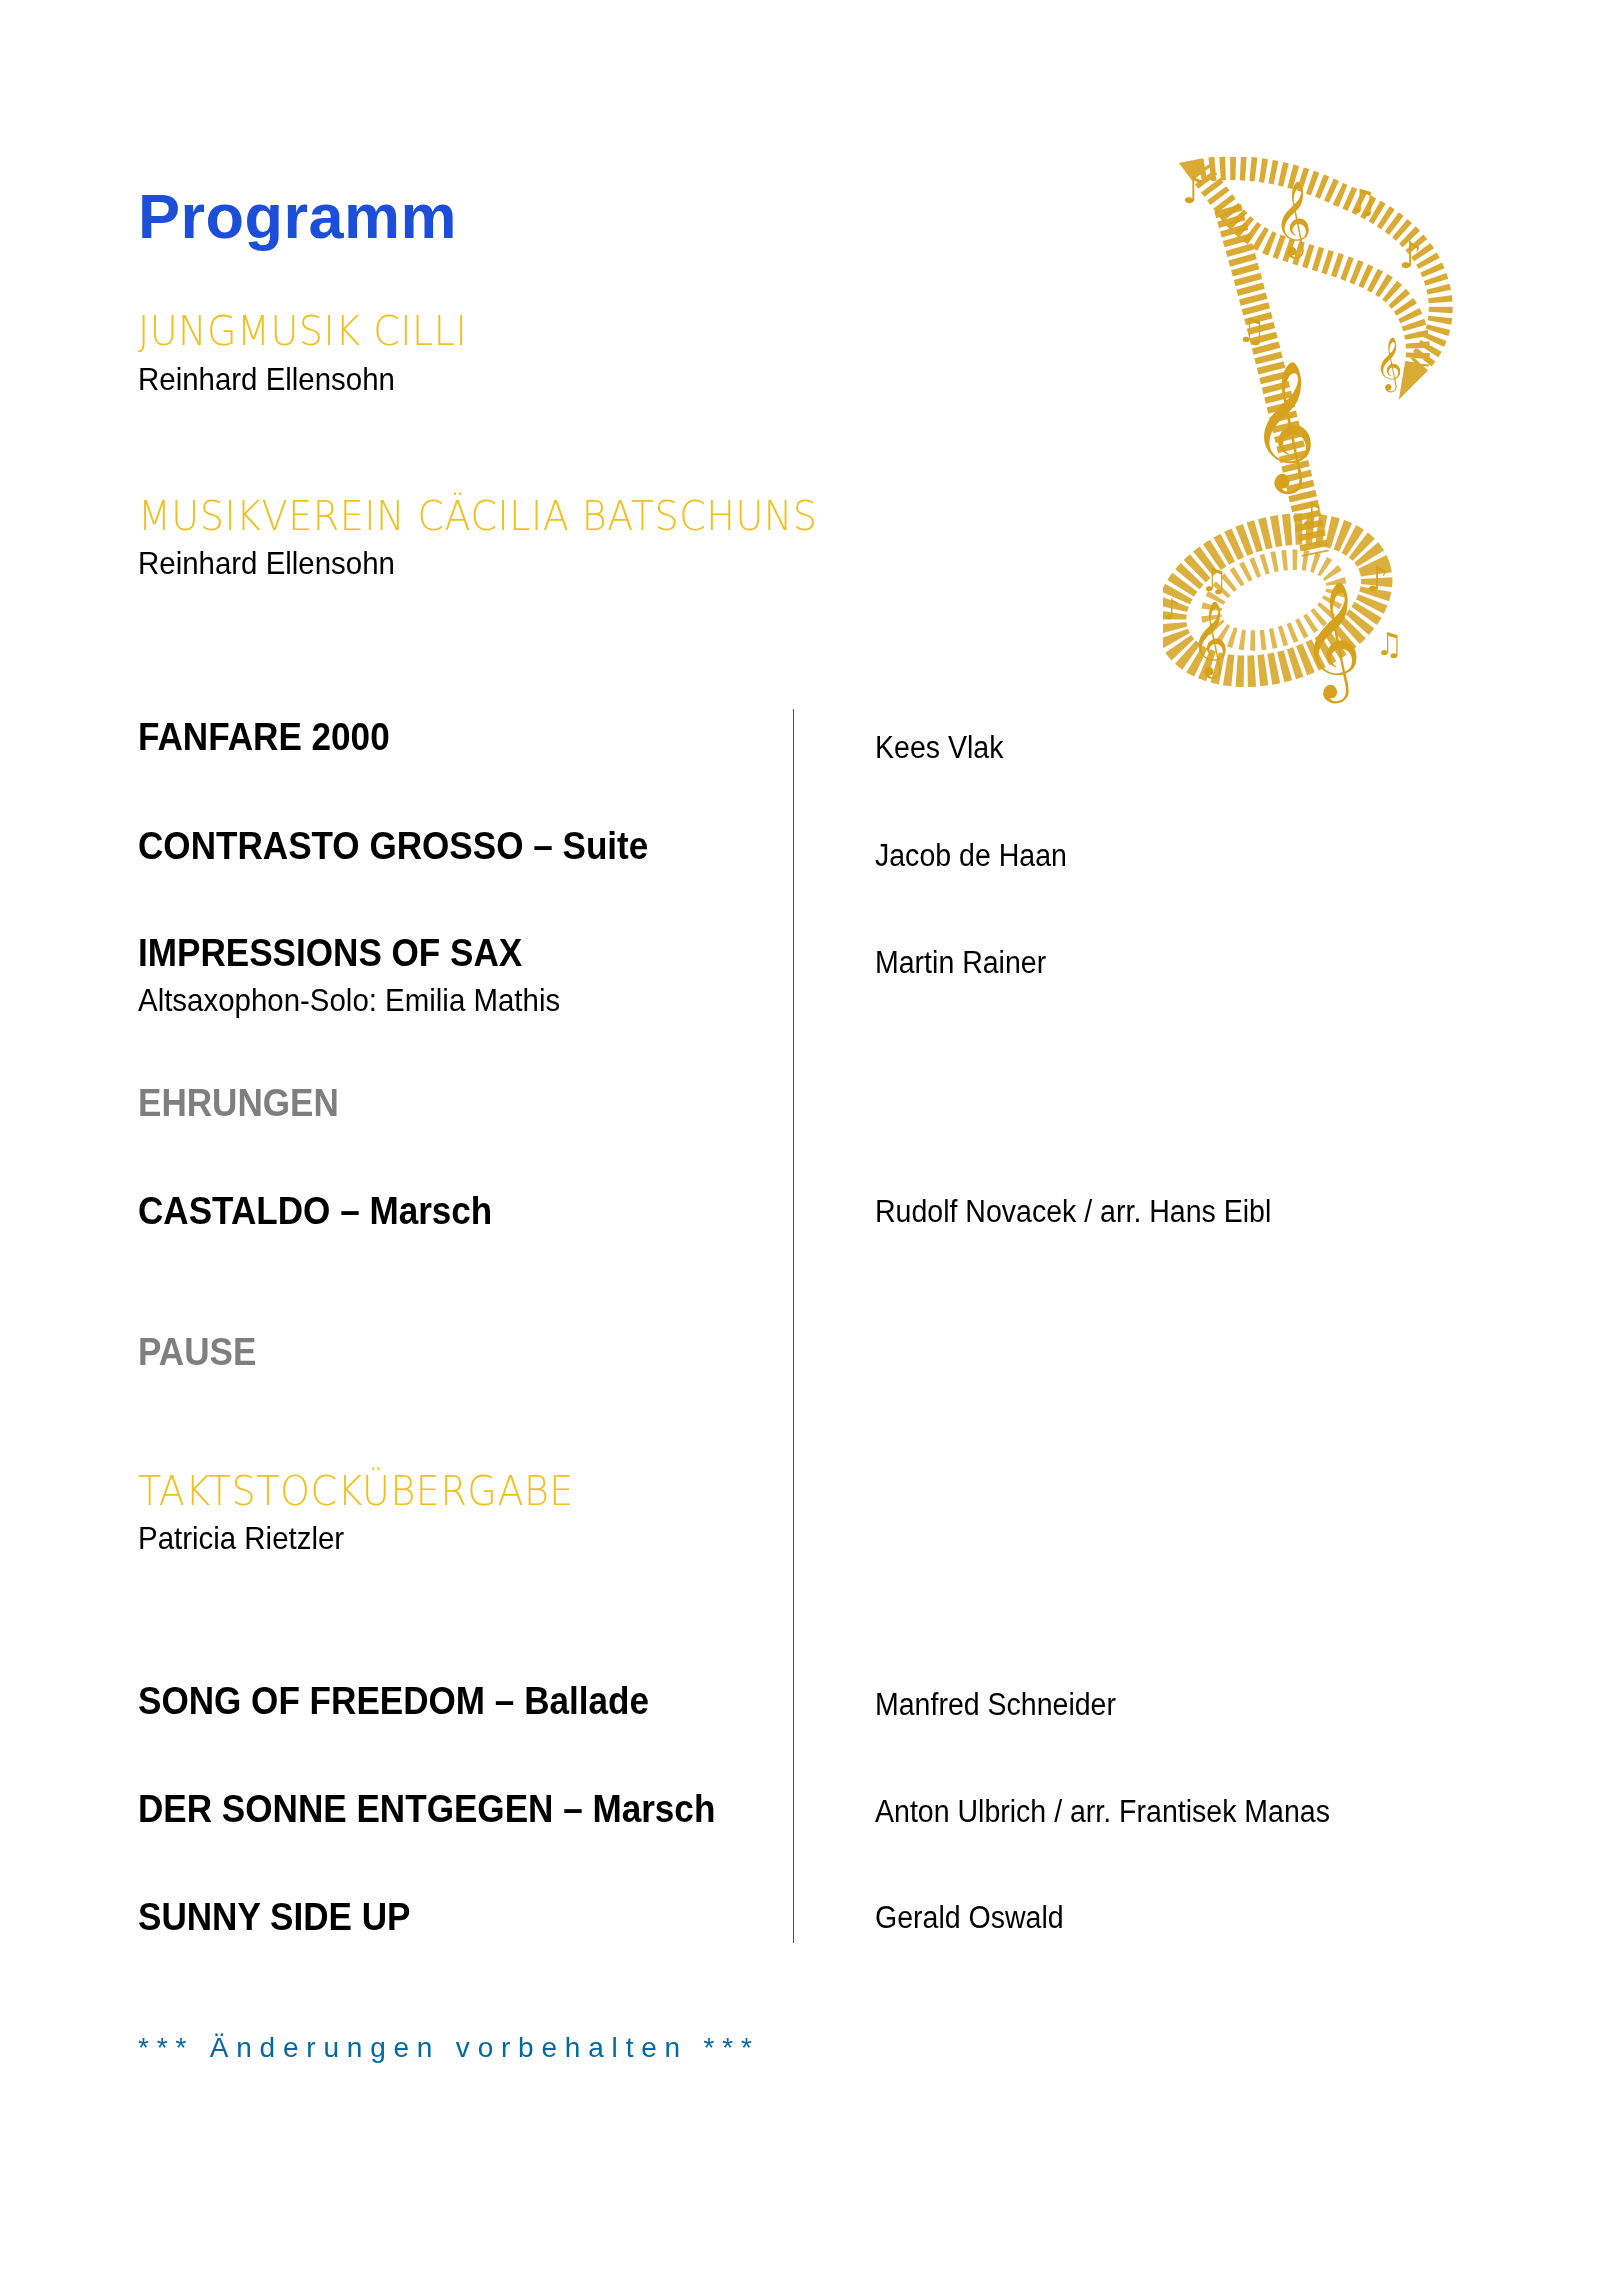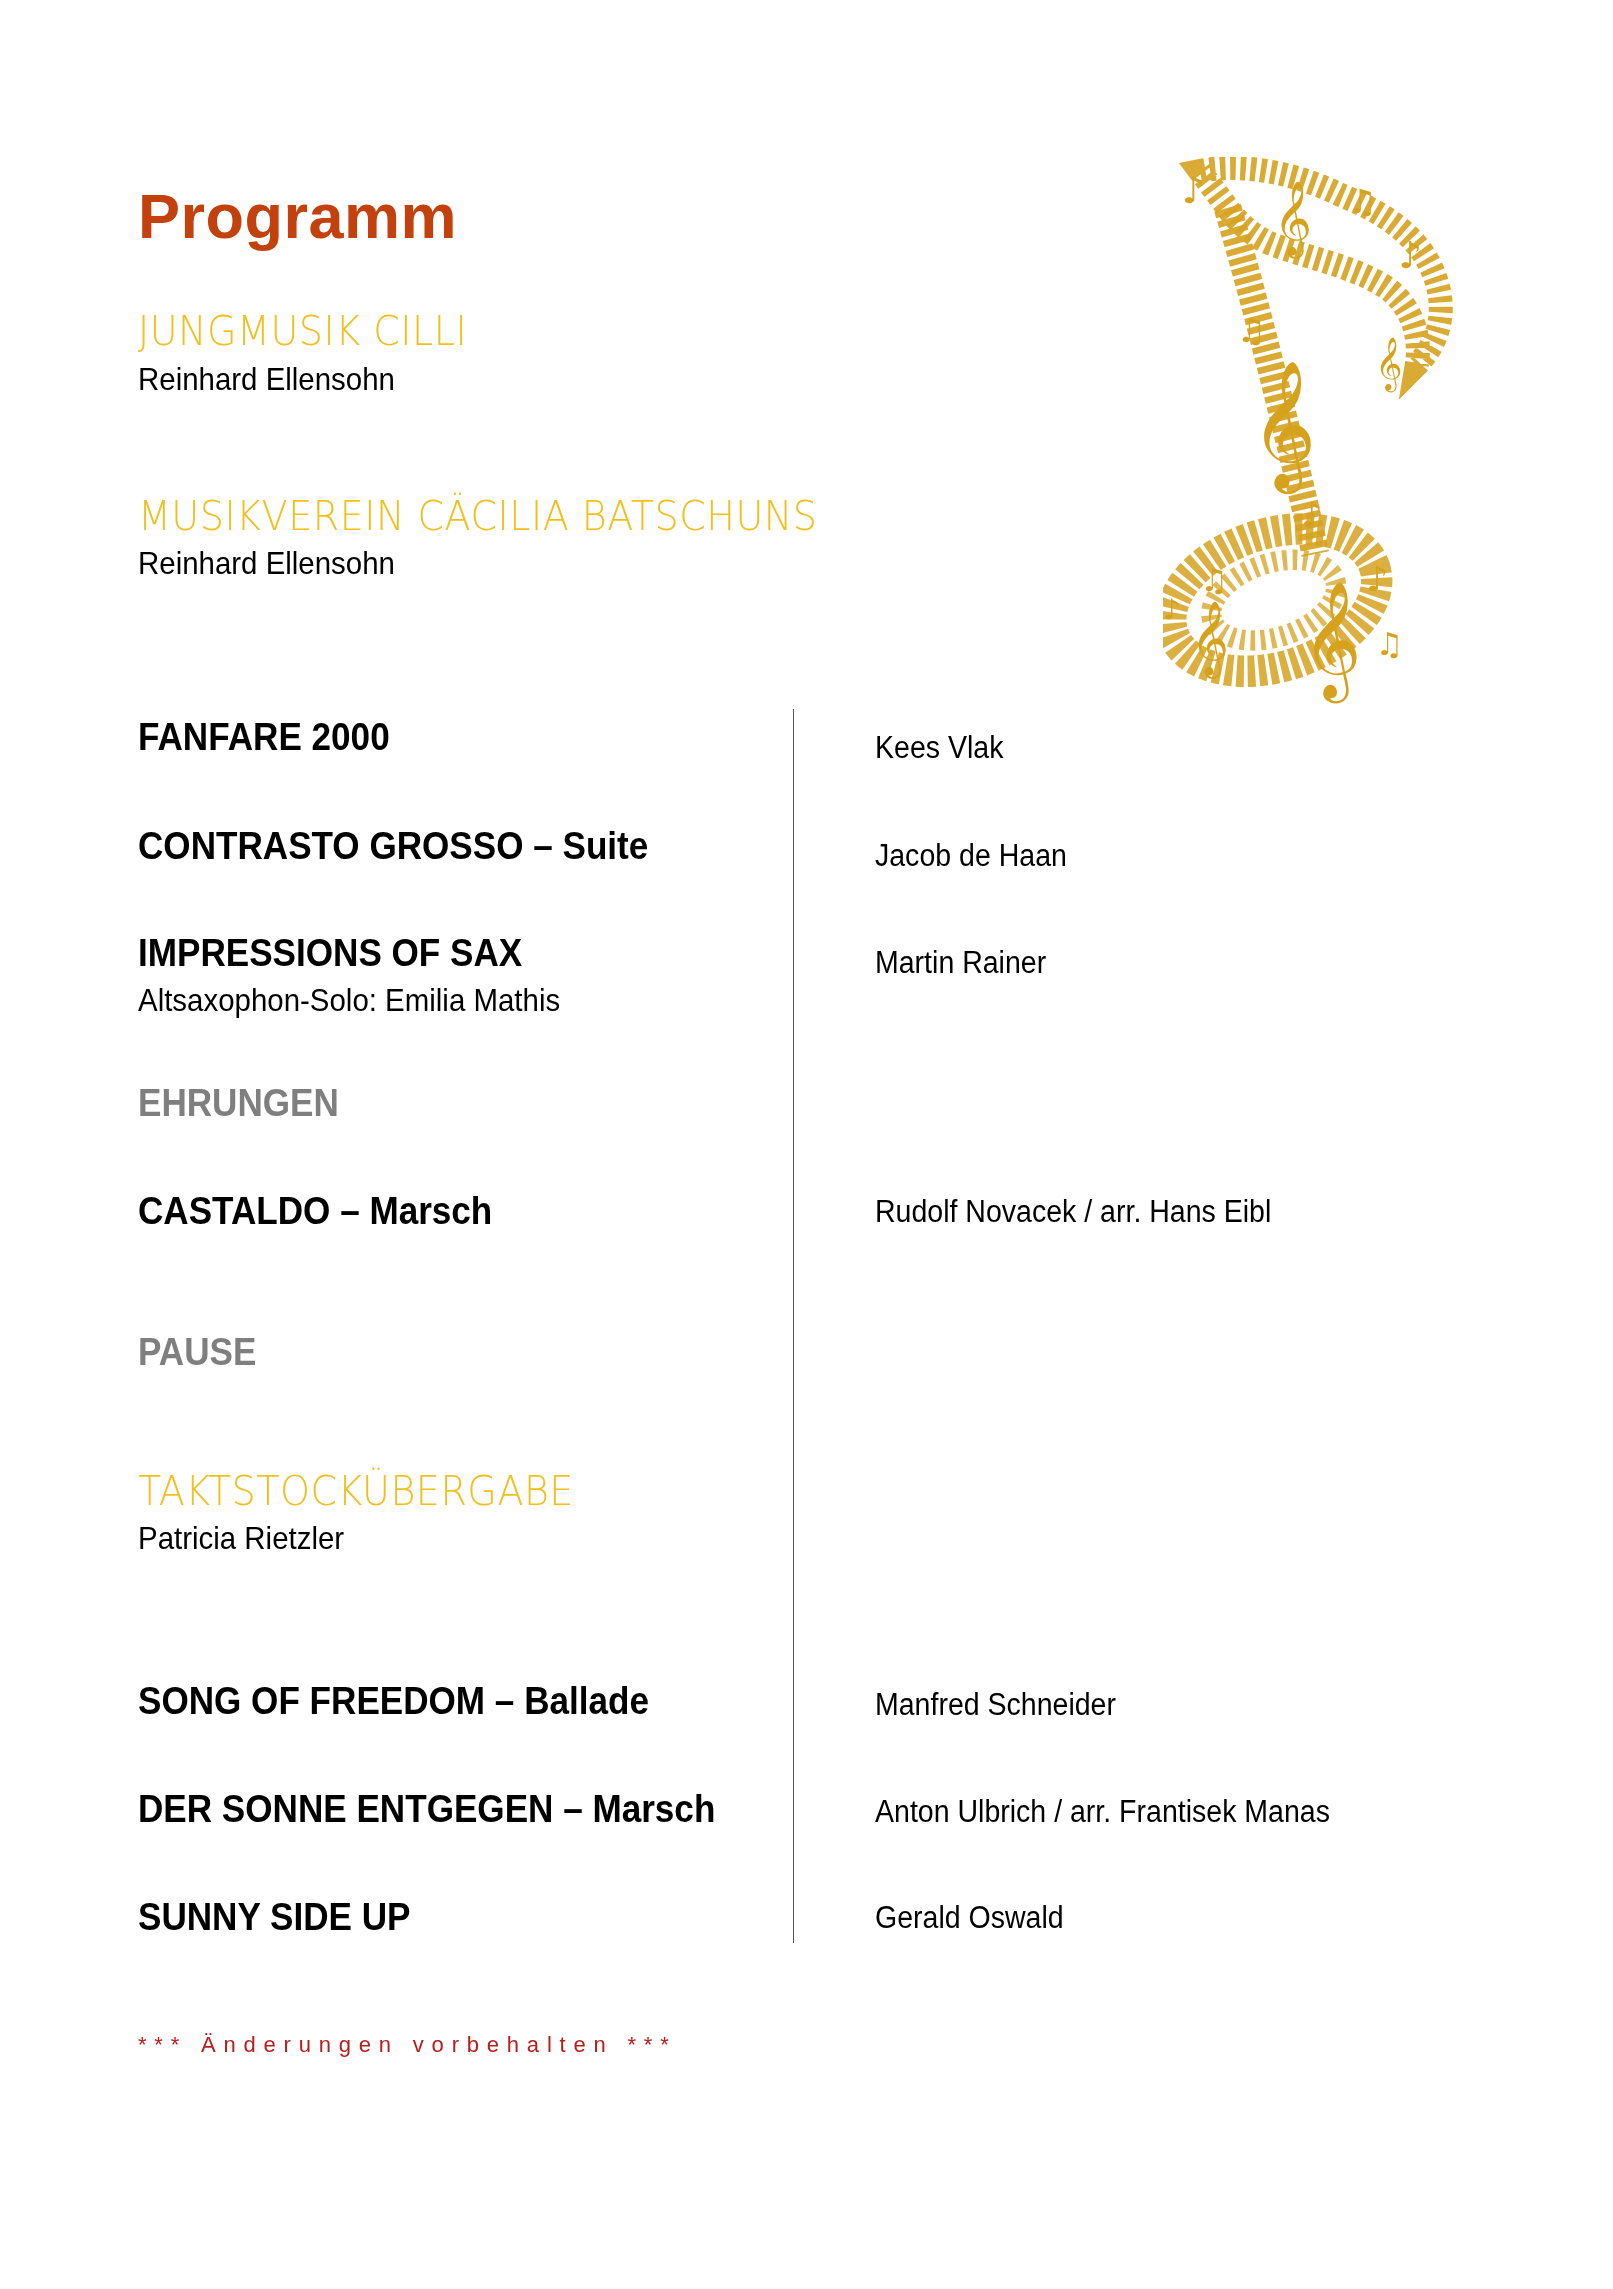--- a/index.html
+++ b/index.html
@@ -1,28 +1,28 @@
 <!DOCTYPE html>
 <html style="font-size:14.8px"><head>
   <meta charset="utf-8">
   <style>
     html, body { margin: 0; padding: 0; background: #ffffff; }
     body { width: 1613px; height: 2290px; position: relative; overflow: hidden;
            font-family: "Liberation Sans", sans-serif; color: #000; }
     .abs { position: absolute; line-height: 1; white-space: nowrap; }
-    .title { left: 138px; top: 143px; font-size: 63px; font-weight: bold; color: #c2410c; letter-spacing: 0.5px; }
+    .title { left: 138px; top: 143px; font-size: 63px; font-weight: bold; color: #1d4ed8; letter-spacing: 0.5px; }
     .band { left: 138px; font-size: 41px; font-weight: normal; color: #f0c020; letter-spacing: 0.5px;
             font-family: "DejaVu Sans", sans-serif; font-weight: 200; transform: scaleX(0.93); transform-origin: left; }
     .director { left: 138px; font-size: 32px; color: #000; transform: scaleX(0.92); transform-origin: left; }
     .piece { left: 138px; font-size: 39px; font-weight: bold; color: #000; transform: scaleX(0.9); transform-origin: left; }
     .piece.gray { color: #7f7f7f; }
     .sub { left: 138px; font-size: 32px; color: #000; transform: scaleX(0.92); transform-origin: left; }
     .composer { left: 875px; font-size: 31px; color: #000; transform: scaleX(0.92); transform-origin: left; }
     .divider { position: absolute; left: 793px; top: 709px; width: 1.4px; height: 1234px; background: #555; }
-    .footer { left: 138px; top: 2034px; font-size: 22px; color: #b91c1c; letter-spacing: 7.8px; }
+    .footer { left: 138px; top: 2034px; font-size: 28px; color: #0369a1; letter-spacing: 7.8px; }
     .note-graphic { position: absolute; left: 1163px; top: 157px; width: 323px; height: 554px; }
   </style>
 </head>
 <body>
 
 <h1 class="abs title">Programm</h1>
 
 <svg class="note-graphic" viewBox="0 0 350 600">
   <g fill="#d6a21e" stroke="#d6a21e">
 

